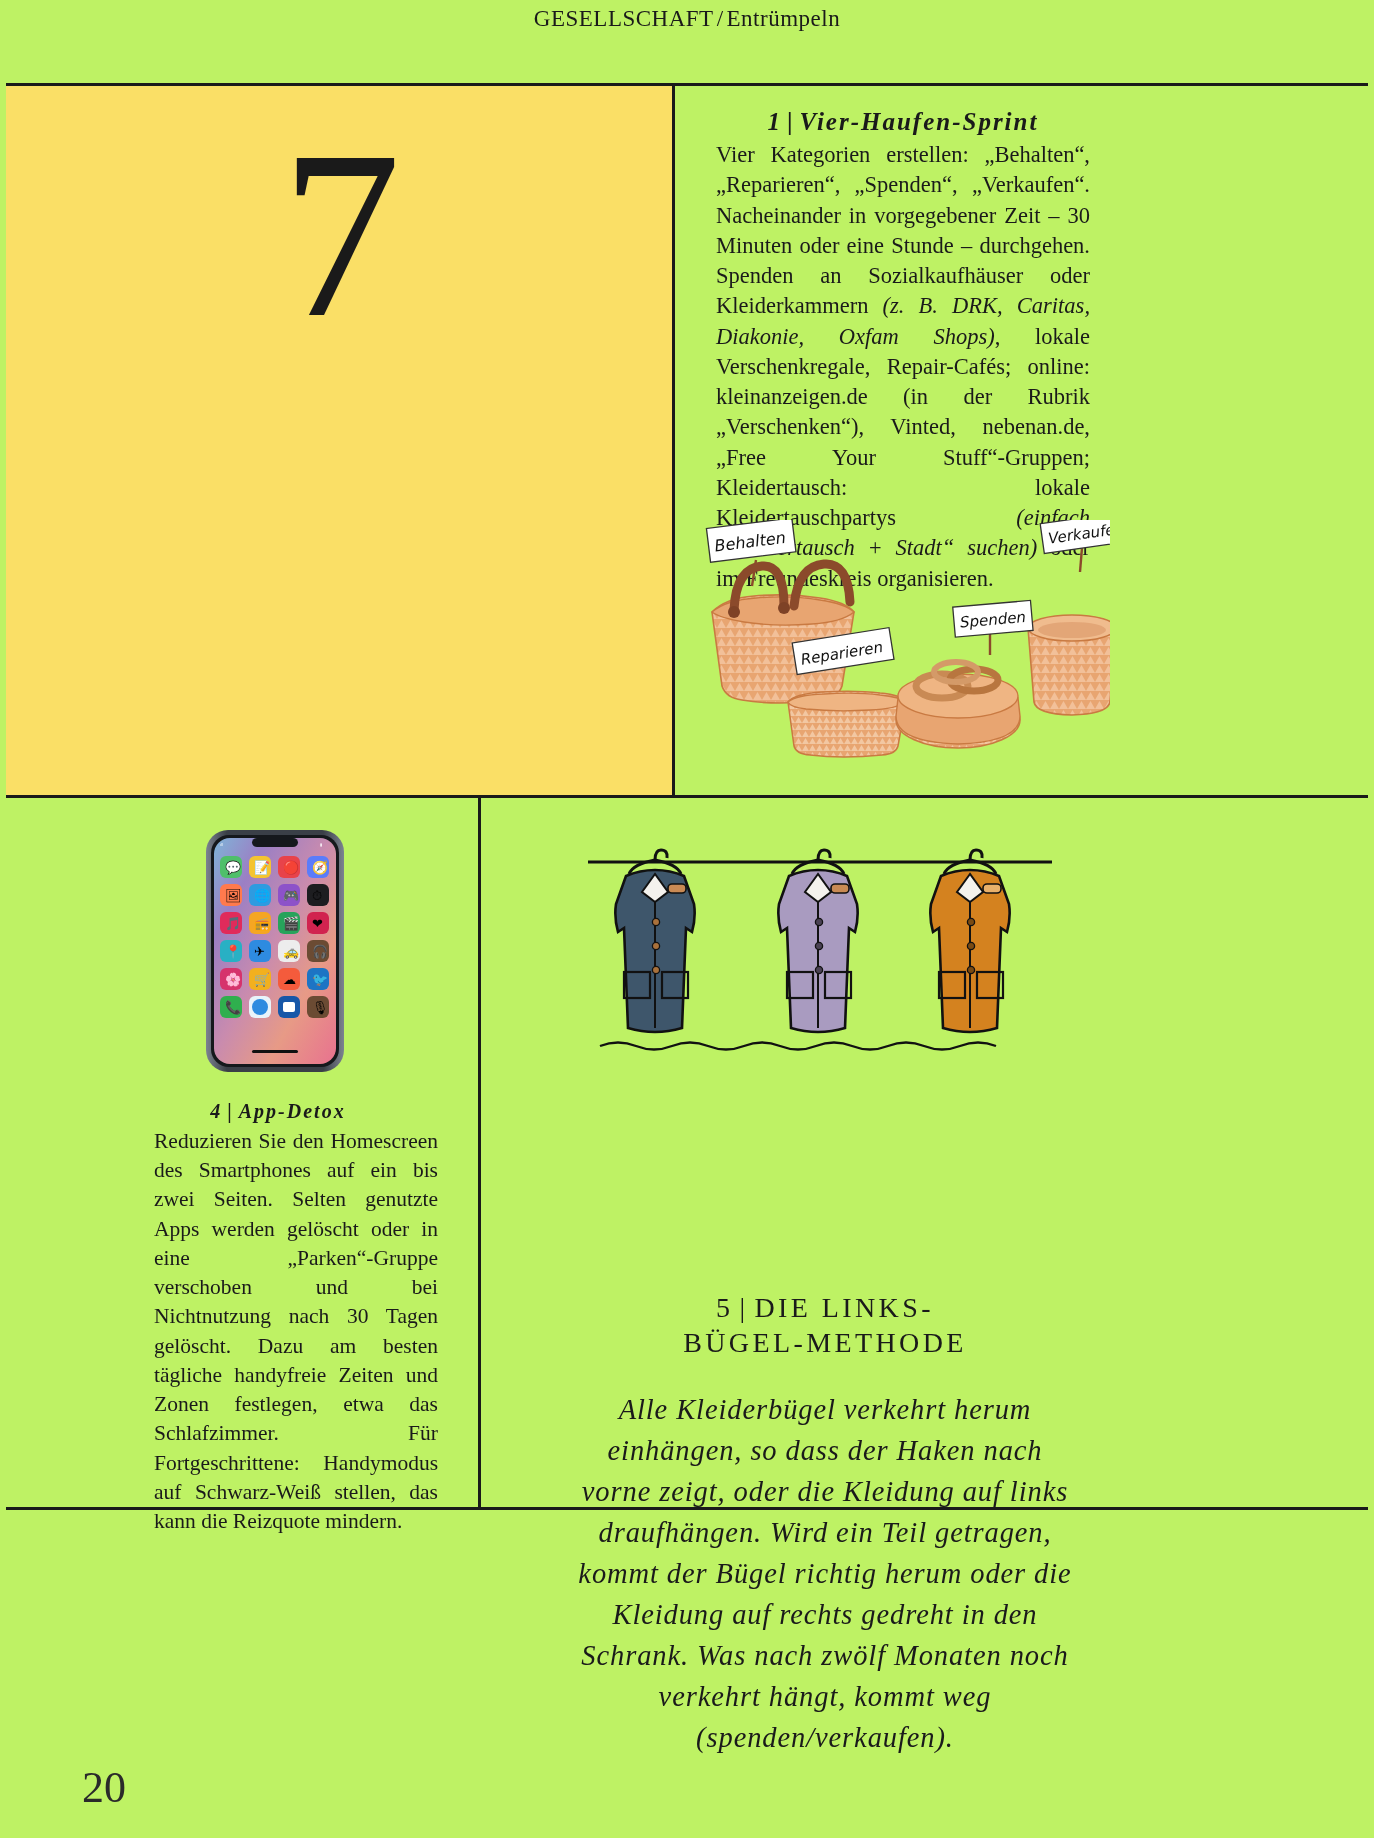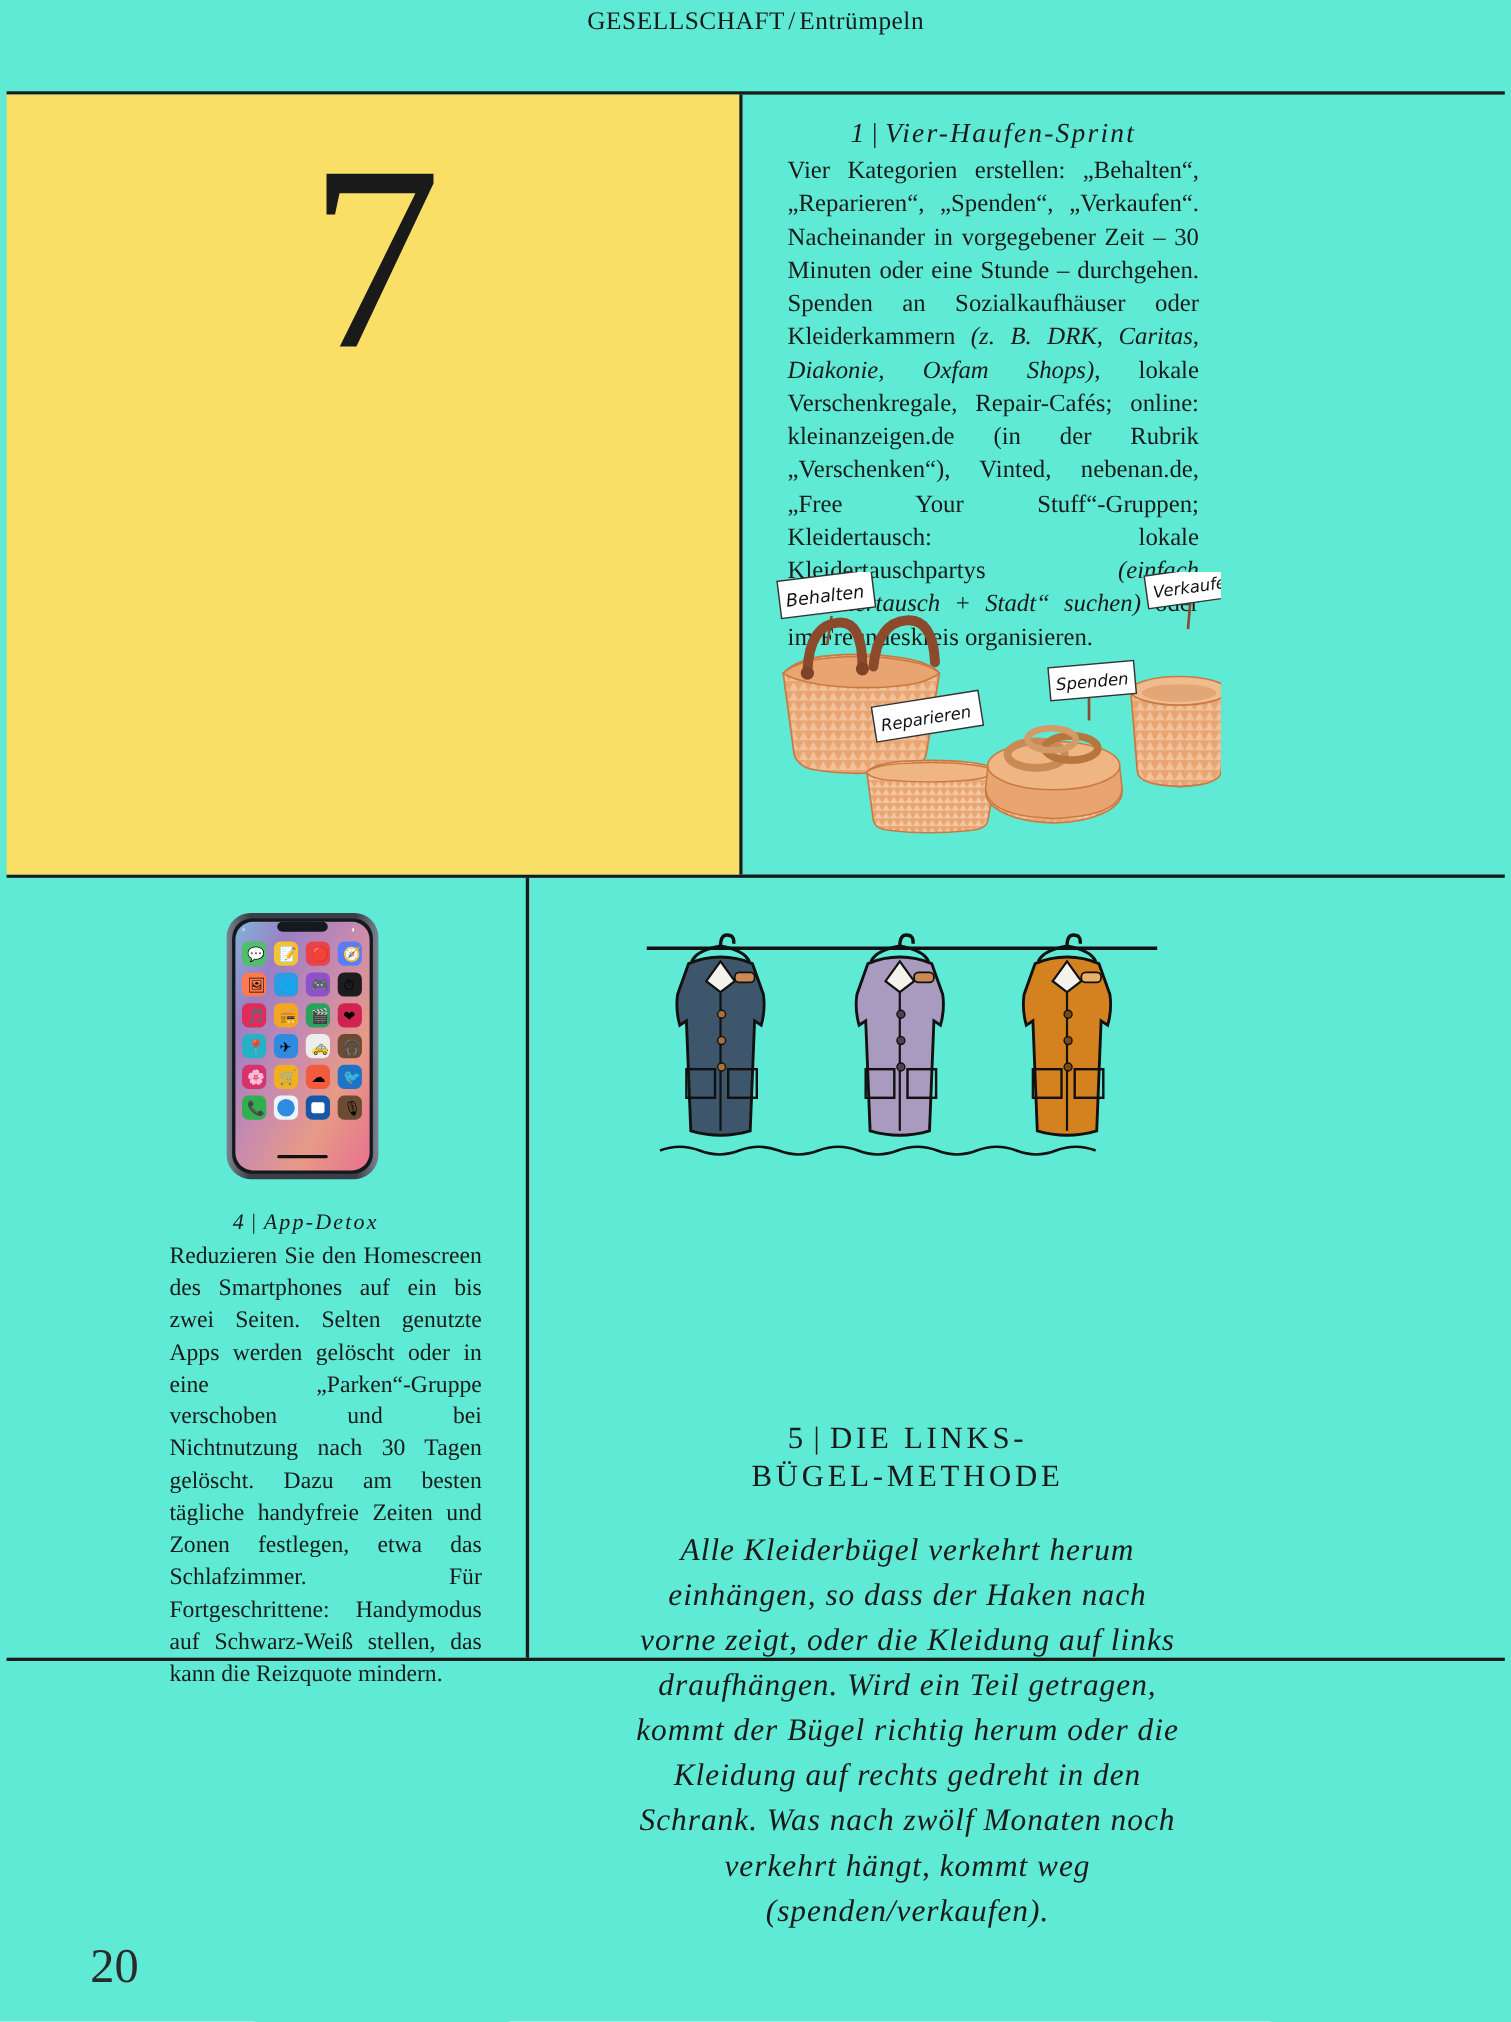--- a/index.html
+++ b/index.html
@@ -3,21 +3,21 @@
 <meta charset="utf-8">
 <style>
   * { box-sizing: border-box; margin: 0; padding: 0; }
   html, body {
     width: 1374px; height: 1838px;
     background: #ffffff;
     font-family: "Liberation Serif", "DejaVu Serif", serif;
     color: #1a1a1a;
     overflow: hidden;
   }
-  .page { position: relative; width: 1374px; height: 1838px; background:#5eead4; }
+  .page { position: relative; width: 1374px; height: 1838px; background:#bef264; }
 
   
   .runhead {
     position: absolute; top: 0; left: 0; width: 100%;
     text-align: center; font-size: 23px; letter-spacing: .5px;
     padding-top: 6px; color:#1a1a1a;
   }
   .runhead .sep { padding: 0 3px; }
 
   
@@ -61,21 +61,21 @@
     margin-top: 62px; width: 560px; text-align:center;
     font-size: 30px; line-height: 1.58; letter-spacing: 2.6px;
   }
 
   
   .tip1 {
     position: absolute; left: 716px; top: 108px; width: 374px;
   }
   .tip-head {
     text-align:center; font-style: italic; font-size: 25px;
-    letter-spacing: 2px; margin-bottom: 4px;
+    letter-spacing: 2px; margin-bottom: 4px; font-weight: bold;
   }
   .tip-head .bar { font-style: normal; padding: 0 5px; }
   .tip-body {
     text-align: justify; font-size: 22.5px; line-height: 1.345;
     hyphens: auto; -webkit-hyphens:auto;
   }
   .tip-body i { font-style: italic; }
 
   
   .baskets { position:absolute; left:690px; top:520px; width:420px; height:250px; }

